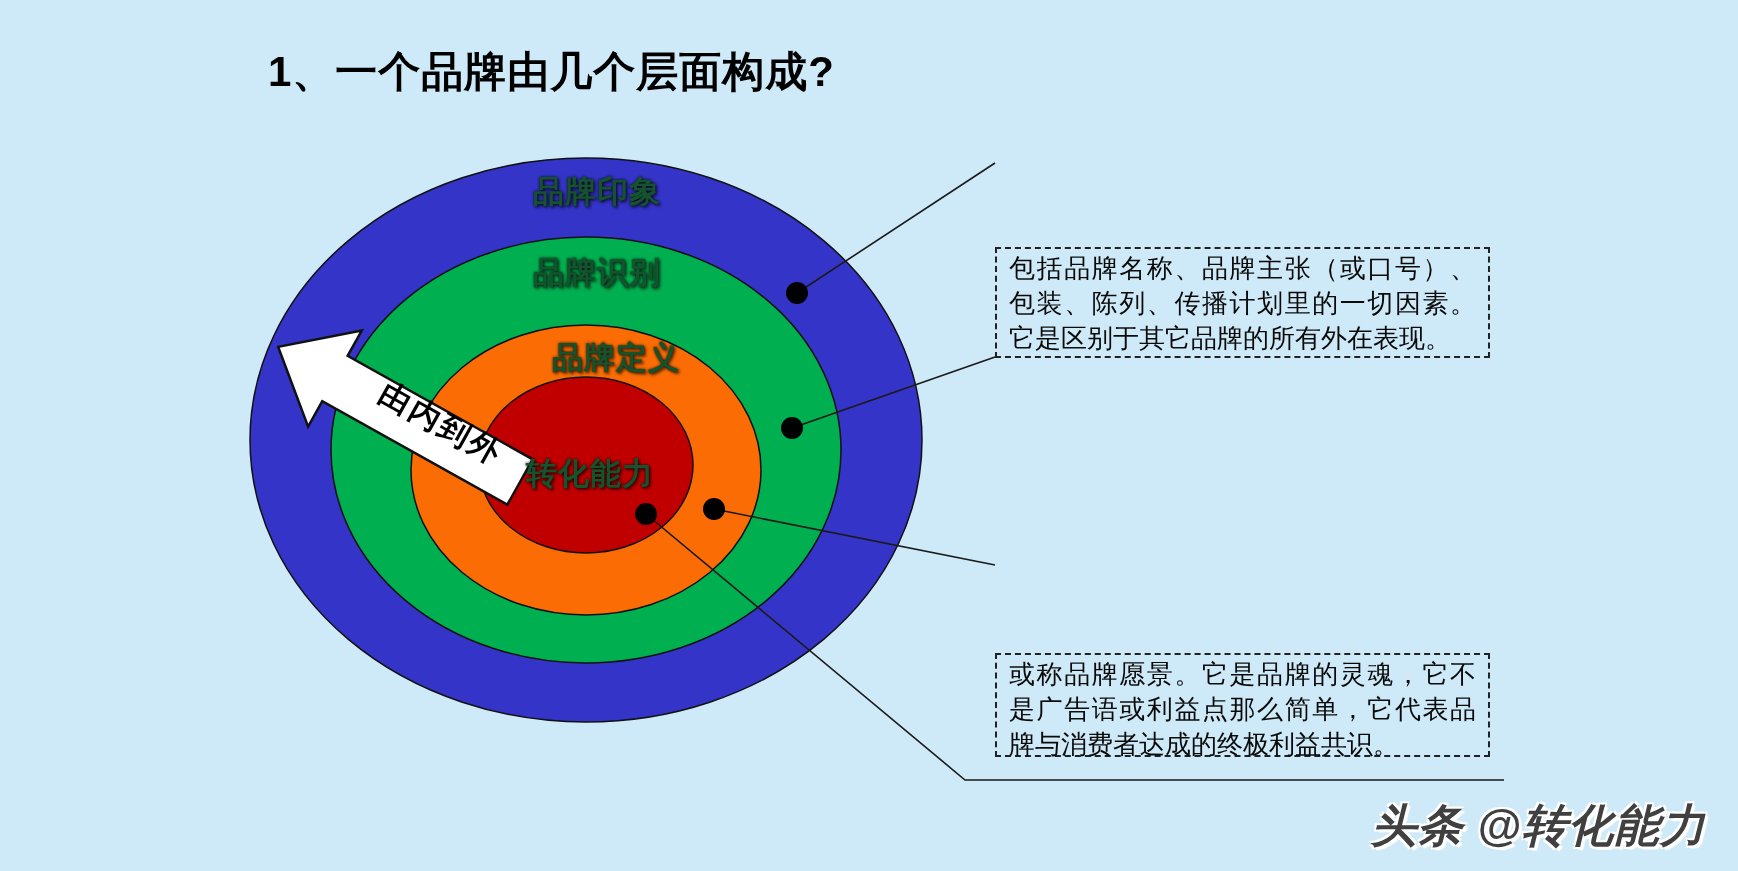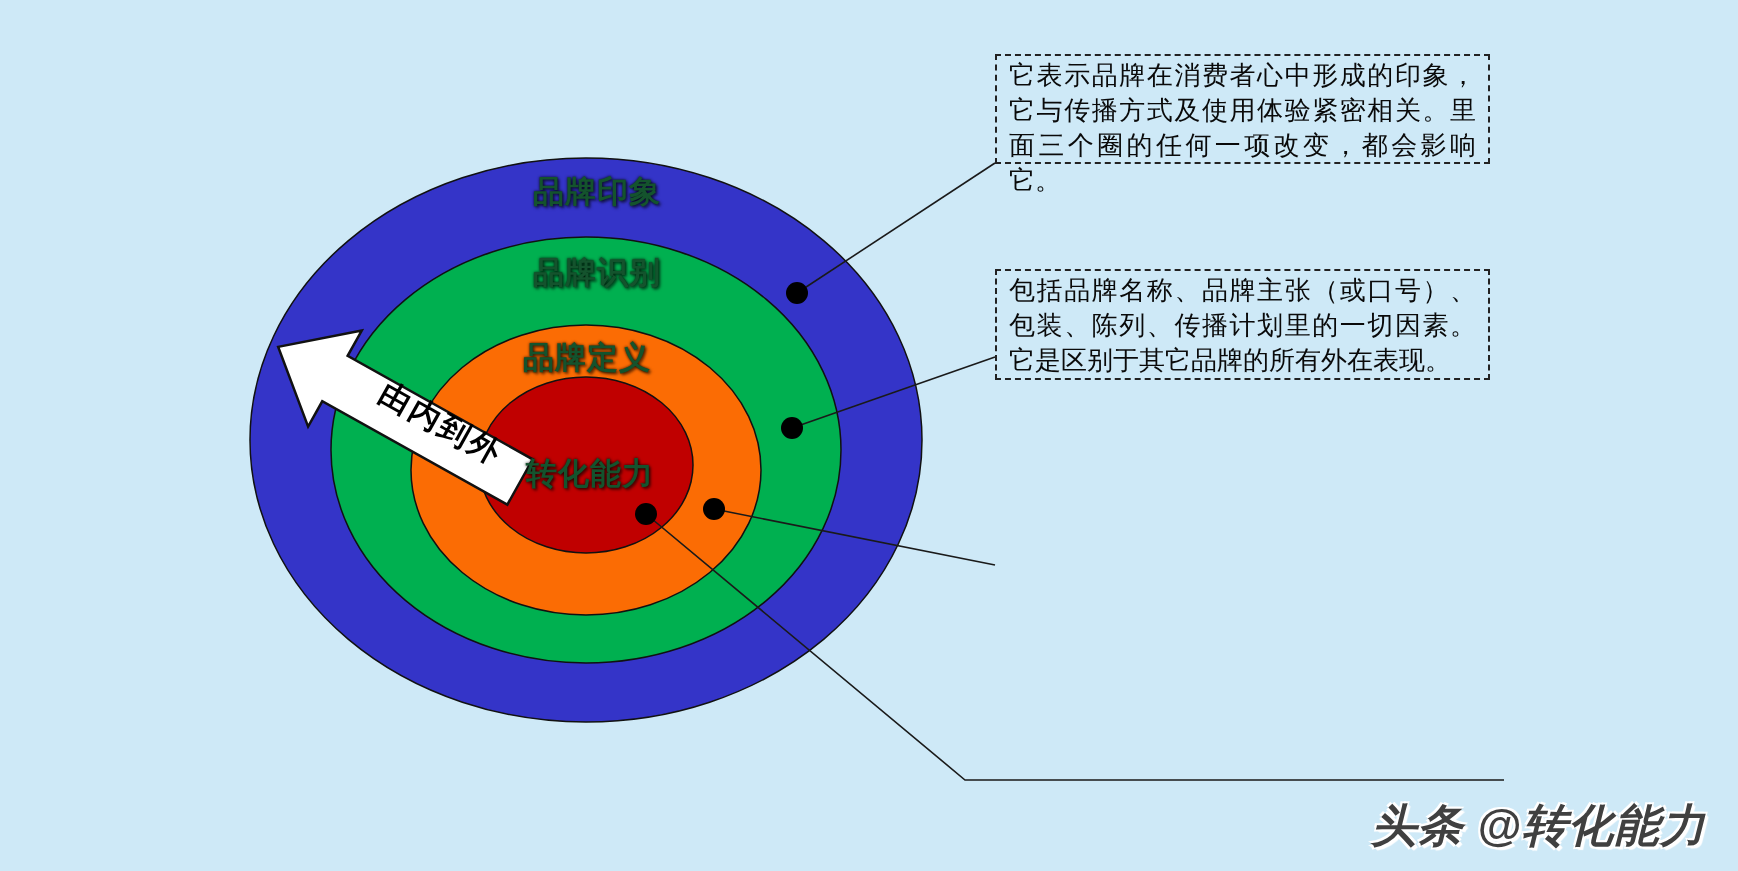--- a/index.html
+++ b/index.html
@@ -29,21 +29,21 @@
   }
   .callout{
     position:absolute;left:995px;width:495px;
     border:2px dashed #222;
     box-sizing:border-box;
     padding:2px 12px;
     font-size:26px;line-height:35px;color:#0a0a0a;
     text-align:justify;
   }
   .callout.c1{top:54px;height:110px;}
-  .callout.c2{top:247px;height:111px;margin-top:22px;}
+  .callout.c2{top:247px;height:111px;}
   .callout.c3{top:456px;height:111px;}
   .callout.c4{top:653px;height:104px;}
   .watermark{
     position:absolute;right:32px;top:796px;
     font-size:45px;font-weight:800;font-style:italic;
     color:#404040;white-space:nowrap;letter-spacing:1px;
     text-shadow:-2px -2px 0 #fff,2px -2px 0 #fff,-2px 2px 0 #fff,2px 2px 0 #fff,3px 3px 1px #fff;
   }
 </style>
 </head>
@@ -66,30 +66,31 @@
     <circle cx="797" cy="293" r="11" fill="#000"></circle>
     <circle cx="792" cy="428" r="11" fill="#000"></circle>
     <circle cx="714" cy="509" r="11" fill="#000"></circle>
     <circle cx="646" cy="514" r="11" fill="#000"></circle>
 
     <g transform="translate(520,482) rotate(-150.8)">
       <polygon points="0,-26 212,-26 212,-55 277,0 212,55 212,26 0,26" fill="#ffffff" stroke="#111" stroke-width="2.5" stroke-linejoin="miter"></polygon>
     </g>
   </svg>
 
+  <div class="title">1、一个品牌由几个层面构成?</div>
 
   <div class="ring-label" style="left:597px;top:192px;">品牌印象</div>
   <div class="ring-label" style="left:597px;top:273px;">品牌识别</div>
-  <div class="ring-label" style="left:587px;top:358px;">品牌定义</div>
+  <div class="ring-label" style="left:616px;top:358px;">品牌定义</div>
   <div class="ring-label" style="left:590px;top:474px;">转化能力</div>
 
   <div class="arrow-text">由内到外</div>
 
-  <div class="callout c1">
-    <span>它表示品牌在消费者心中形成的印象，它与传播方式及使用体验紧密相关。里面三个圈的任何一项改变，都会影响它。</span>
-  </div>
   <div class="callout c2">
     <span>包括品牌名称、品牌主张（或口号）、包装、陈列、传播计划里的一切因素。它是区别于其它品牌的所有外在表现。</span>
+  </div>
+  <div class="callout c4">
+    <span>或称品牌愿景。它是品牌的灵魂，它不是广告语或利益点那么简单，它代表品牌与消费者达成的终极利益共识。</span>
   </div>
 
   <div class="watermark">头条 @转化能力</div>
 
 </div>
 
 </body></html>

